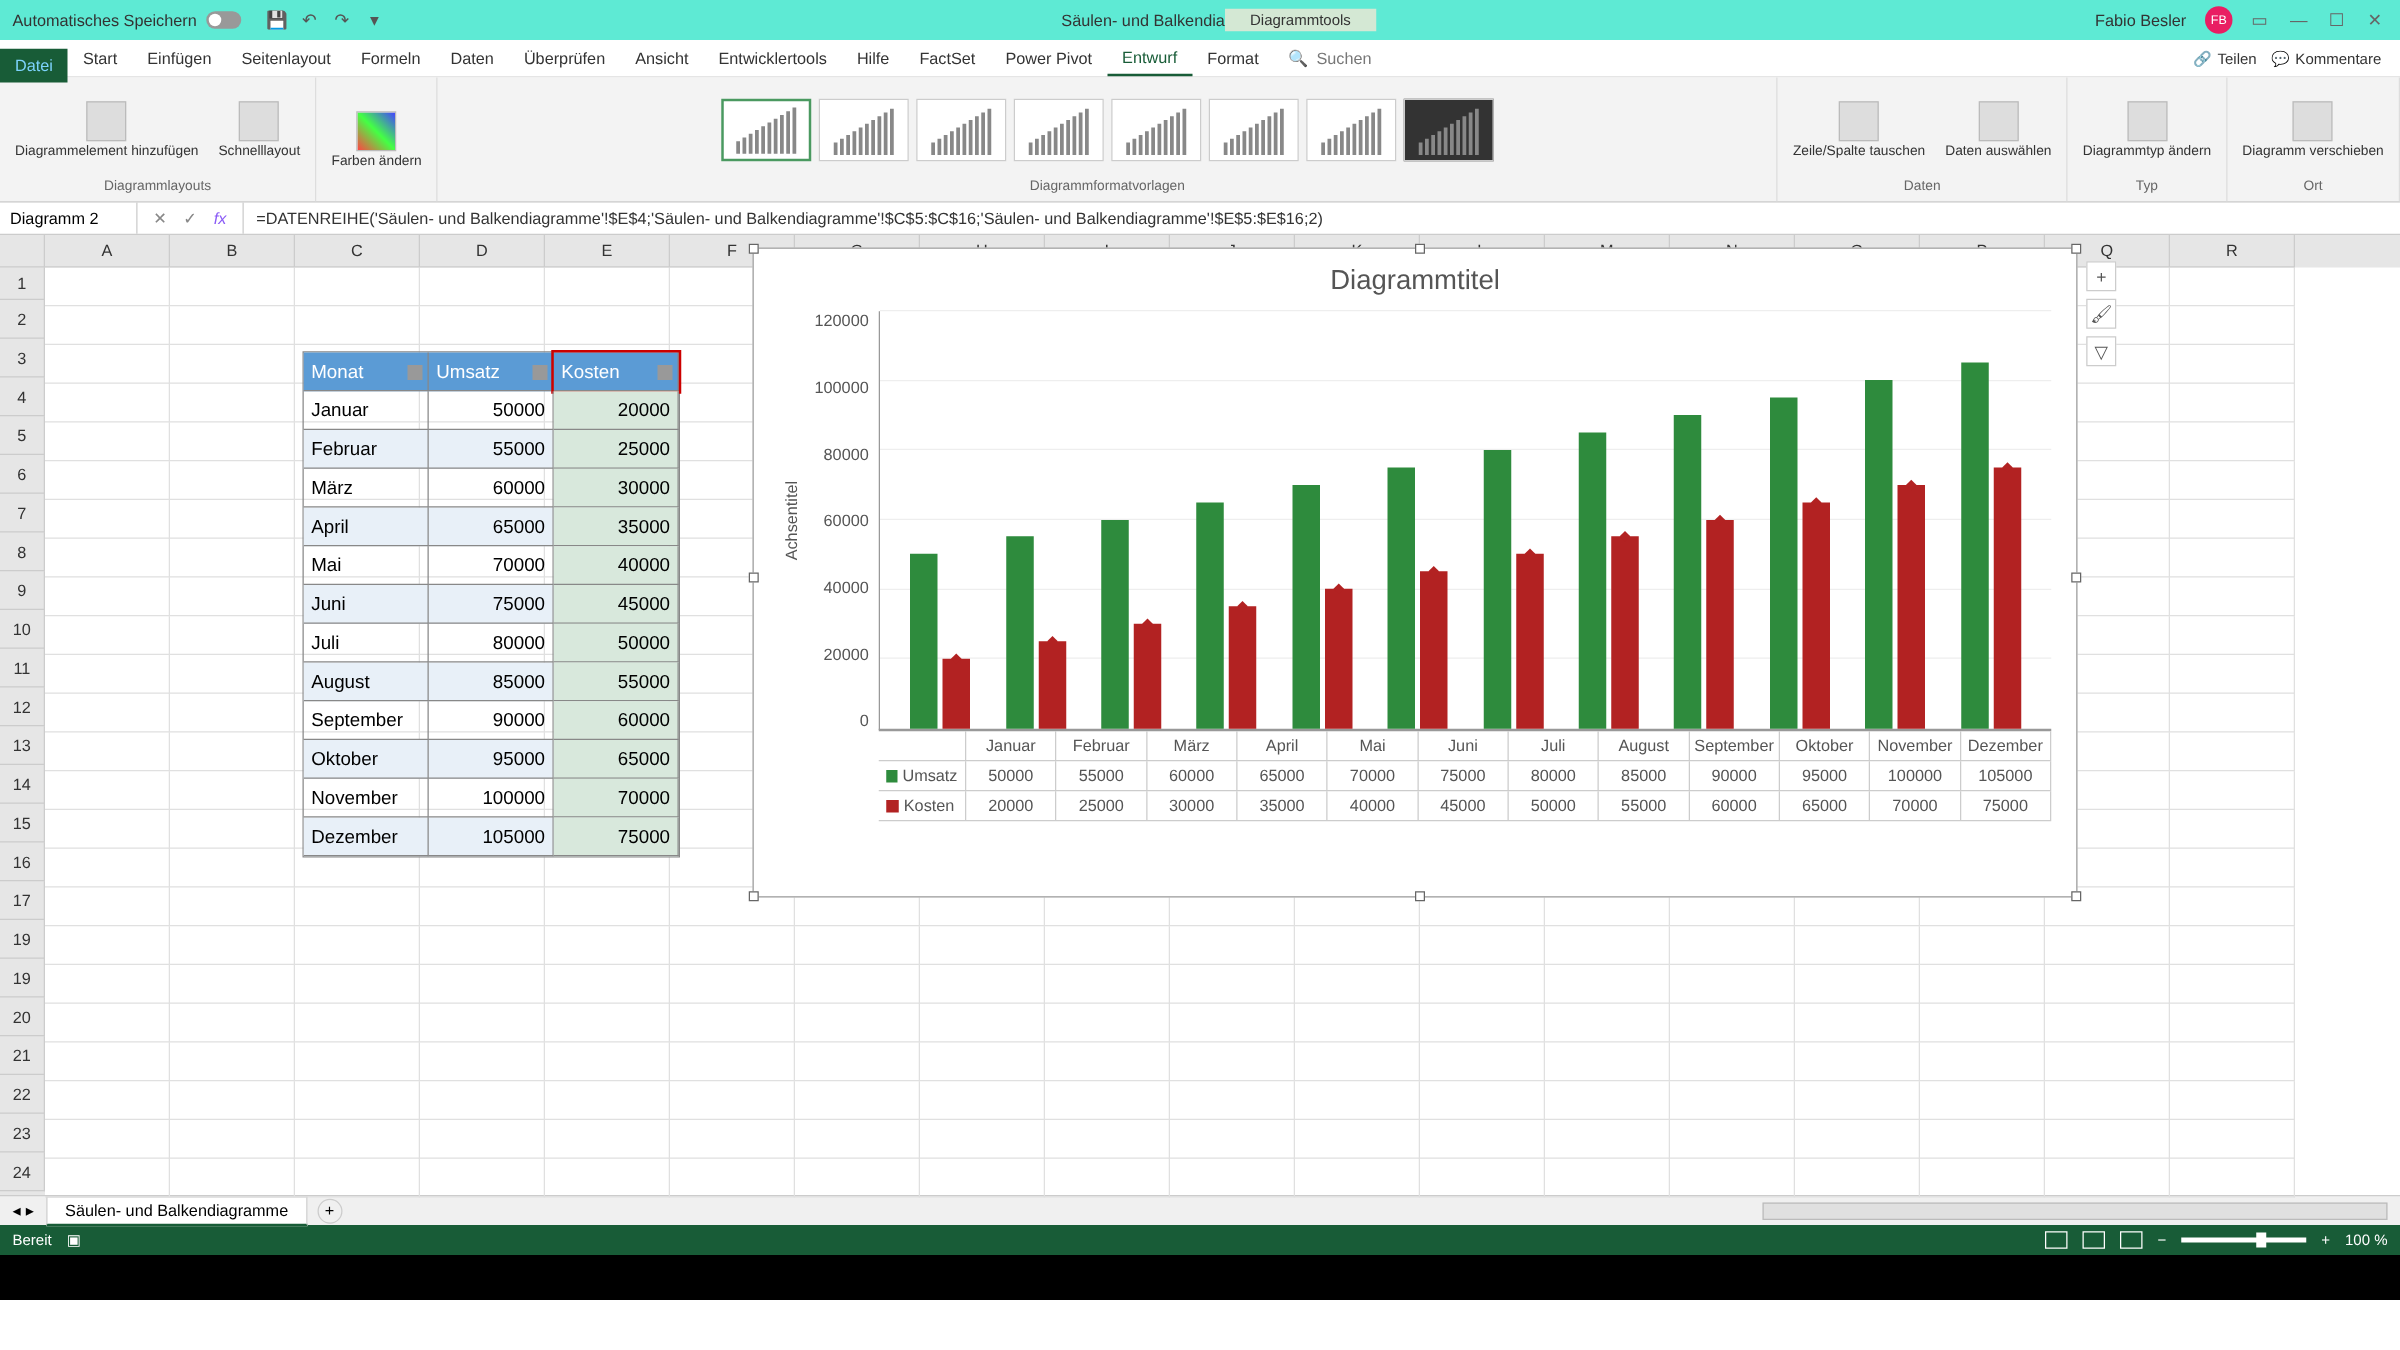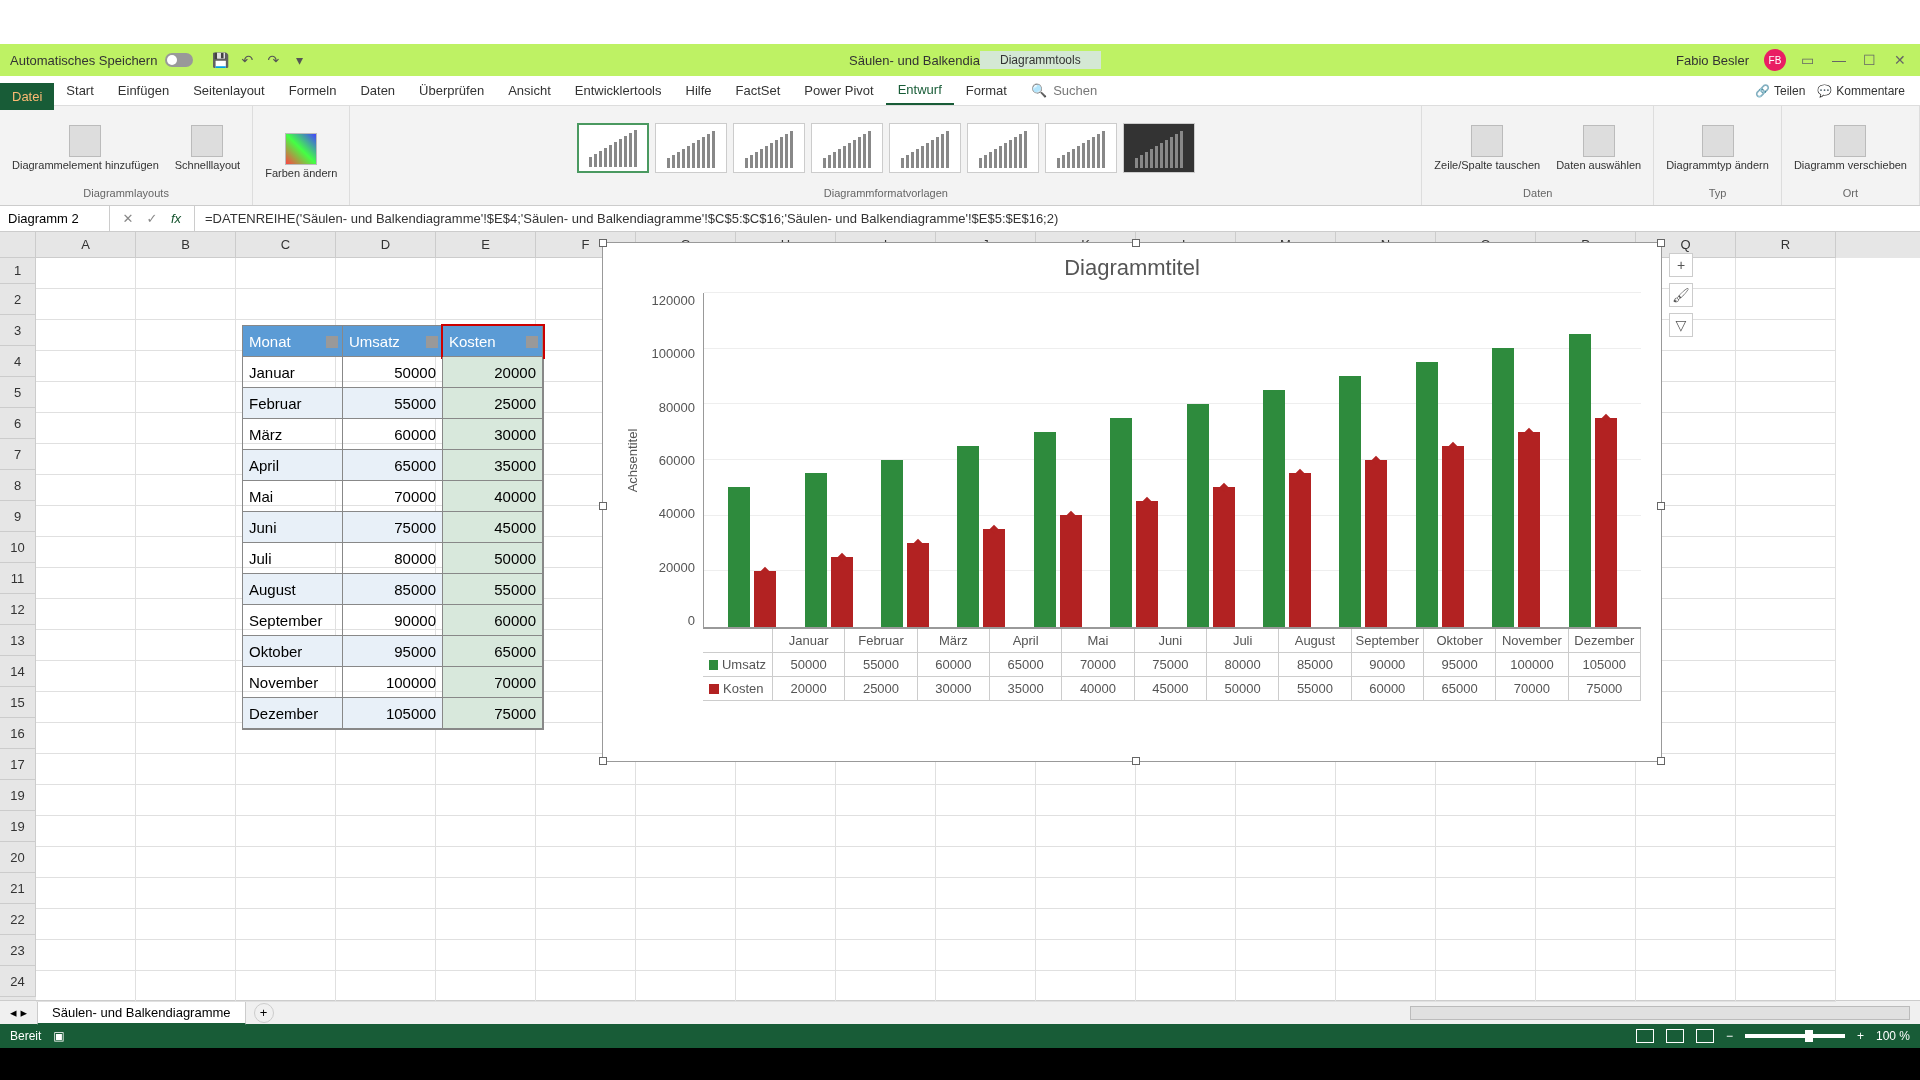--- a/index.html
+++ b/index.html
@@ -1,34 +1,34 @@
 <!DOCTYPE html>
 <html><head>
 <meta charset="utf-8">
 <style>
 * { margin: 0; padding: 0; box-sizing: border-box; font-family: "Segoe UI", Arial, sans-serif; }
 body { background: #fff; overflow: hidden; width: 1920px; height: 1080px; position: relative; }
 
 
-.titlebar { height: 32px; background: #bef264; display: flex; align-items: center; font-size: 13px; color: #333; position: relative; margin-top: 44px; }
+.titlebar { height: 32px; background: #5eead4; display: flex; align-items: center; font-size: 13px; color: #333; position: relative; }
 .autosave { display: flex; align-items: center; gap: 8px; padding: 0 10px; }
 .autosave-toggle { width: 28px; height: 14px; background: #999; border-radius: 7px; position: relative; }
 .autosave-toggle::after { content: ""; width: 10px; height: 10px; background: #fff; border-radius: 50%; position: absolute; top: 2px; left: 2px; }
 .qat { display: flex; gap: 10px; padding: 0 10px; align-items: center; }
 .qat-icon { width: 16px; height: 16px; display: flex; align-items: center; justify-content: center; font-size: 14px; color: #555; }
 .title-center { position: absolute; left: 50%; transform: translateX(-50%); display: flex; gap: 4px; }
 .chart-tools { position: absolute; left: 980px; background: #d4e8d4; padding: 2px 20px; color: #333; font-size: 12px; }
 .title-right { position: absolute; right: 10px; display: flex; align-items: center; gap: 15px; }
 .user-badge { width: 22px; height: 22px; background: #e91e63; border-radius: 50%; color: #fff; display: flex; align-items: center; justify-content: center; font-size: 10px; }
 .win-btn { width: 16px; height: 16px; font-size: 14px; color: #666; }
 
 
 .ribbon-tabs { height: 30px; background: #fff; display: flex; align-items: center; font-size: 13px; border-bottom: 1px solid #ddd; }
 .rtab { padding: 6px 12px; color: #333; cursor: pointer; }
-.rtab.file { background: #185c37; color: #fdba74; margin-top: 11px; }
+.rtab.file { background: #185c37; color: #7dd3fc; margin-top: 11px; }
 .rtab.active { border-bottom: 2px solid #185c37; color: #185c37; font-weight: 500; }
 .ribbon-right { margin-left: auto; display: flex; gap: 12px; padding-right: 15px; }
 .ribbon-right-btn { font-size: 12px; color: #333; display: flex; align-items: center; gap: 4px; }
 .search-box { display: flex; align-items: center; gap: 6px; padding: 0 12px; color: #777; }
 
 
 .ribbon { height: 100px; background: #f3f3f3; display: flex; border-bottom: 1px solid #ccc; }
 .rgroup { display: flex; flex-direction: column; align-items: center; border-right: 1px solid #ddd; padding: 4px 8px; }
 .rgroup-items { display: flex; gap: 8px; flex: 1; align-items: center; }
 .rgroup-label { font-size: 11px; color: #666; padding: 2px 0; }
@@ -38,21 +38,21 @@
 .chart-style { width: 72px; height: 50px; background: #fff; border: 1px solid #ccc; display: flex; align-items: flex-end; justify-content: center; gap: 2px; padding: 4px; }
 .chart-style.selected { border: 2px solid #4a9960; }
 .chart-style.dark { background: #333; }
 .cs-bar { width: 3px; background: #888; }
 
 
 .formula-bar { height: 26px; display: flex; align-items: center; border-bottom: 1px solid #ccc; font-size: 13px; }
 .name-box { width: 110px; padding: 0 8px; border-right: 1px solid #ccc; height: 100%; display: flex; align-items: center; }
 .fb-btns { display: flex; gap: 8px; padding: 0 10px; border-right: 1px solid #ccc; height: 100%; align-items: center; }
 .fb-btn { width: 16px; color: #888; text-align: center; }
-.fx { font-style: italic; color: #14532d; }
+.fx { font-style: italic; color: #8b5cf6; }
 .formula-input { flex: 1; padding: 0 10px; color: #333; }
 
 
 .grid-area { position: relative; height: 768px; display: flex; }
 .row-headers { width: 36px; background: #e6e6e6; }
 .row-hdr { height: 31px; border-bottom: 1px solid #ccc; border-right: 1px solid #ccc; display: flex; align-items: center; justify-content: center; font-size: 13px; color: #333; }
 .row-hdr:first-child { height: 26px; }
 .grid-content { flex: 1; position: relative; }
 .col-headers { height: 26px; display: flex; background: #e6e6e6; }
 .col-hdr { width: 100px; border-right: 1px solid #ccc; border-bottom: 1px solid #ccc; display: flex; align-items: center; justify-content: center; font-size: 13px; color: #333; }

